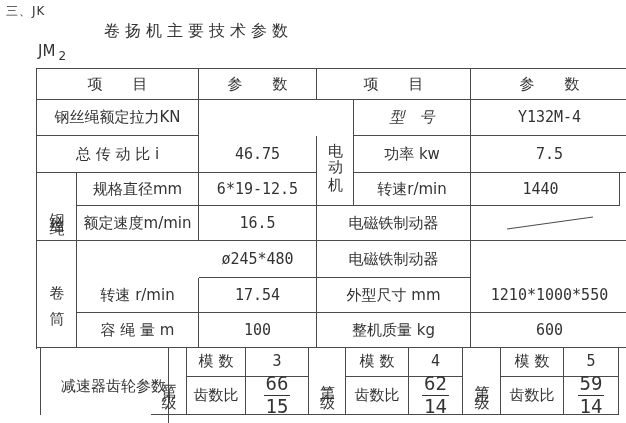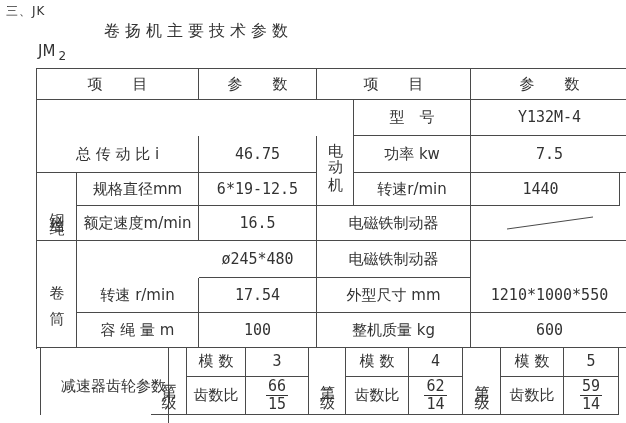--- a/index.html
+++ b/index.html
@@ -30,60 +30,61 @@
     border-right:1px solid var(--line);border-bottom:1px solid var(--line);
     display:flex;align-items:center;justify-content:center;
     white-space:pre;font-size:15px;line-height:1;
   }
   .val{font-family:"DejaVu Sans Mono","DejaVu Sans",sans-serif;font-size:15px;}
   .vert{writing-mode:vertical-rl;text-orientation:upright;}
   .ls-wire{letter-spacing:4px;}
   .ls-drum{letter-spacing:26px;padding-top:10px;}
   .ls-motor{letter-spacing:17px;padding-top:8px;}
   .ls-stage{letter-spacing:5px;}
-  .frac{display:inline-flex;flex-direction:column;align-items:center;font-family:"DejaVu Sans Mono","DejaVu Sans",sans-serif;font-size:15px;line-height:1.15;}
+  .frac{display:inline-flex;flex-direction:column;align-items:center;font-family:"DejaVu Sans Mono","DejaVu Sans",sans-serif;font-size:19px;line-height:1.15;}
   .frac .num{border-bottom:1px solid var(--ink);padding:0 2px;}
   .frac .den{padding:0 2px;}
   sub.inline-sub{font-size:11px;line-height:1;}
 </style>
 </head>
 <body>
 
 <div id="stage">
 
   <div class="txt heading">三、JK</div>
   <div class="txt title">卷扬机主要技术参数</div>
   <div class="txt model"><span>JM</span><sub>2</sub></div>
 
   <div id="main-table" class="tbl">
 
     <div class="cell" style="left:0;top:0;width:162px;height:31px;">项　　目</div>
     <div class="cell" style="left:162px;top:0;width:118px;height:31px;">参　　数</div>
     <div class="cell" style="left:280px;top:0;width:154px;height:31px;">项　　目</div>
     <div class="cell" style="left:434px;top:0;width:158px;height:31px;">参　　数</div>
 
+    <div class="cell" style="left:0;top:31px;width:162px;height:36px;">钢丝绳额定拉力KN</div>
 
     <div class="cell" style="left:0;top:67px;width:162px;height:37px;">总 传 动 比 i</div>
     <div class="cell val" style="left:162px;top:67px;width:118px;height:37px;">46.75</div>
 
     <div class="cell vert ls-wire" style="left:0;top:104px;width:40px;height:68px;">钢丝绳</div>
     <div class="cell" style="left:40px;top:104px;width:122px;height:33px;">规格直径mm</div>
     <div class="cell val" style="left:162px;top:104px;width:118px;height:33px;">6*19-12.5</div>
     <div class="cell" style="left:40px;top:137px;width:122px;height:35px;">额定速度m/min</div>
     <div class="cell val" style="left:162px;top:137px;width:118px;height:35px;">16.5</div>
 
     <div class="cell vert ls-drum" style="left:0;top:172px;width:40px;height:107px;">卷筒</div>
     <div class="cell val" style="left:162px;top:172px;width:118px;height:37px;">ø245*480</div>
     <div class="cell" style="left:40px;top:209px;width:122px;height:35px;">转速 r/min</div>
     <div class="cell val" style="left:162px;top:209px;width:118px;height:35px;">17.54</div>
     <div class="cell" style="left:40px;top:244px;width:122px;height:35px;">容 绳 量 m</div>
     <div class="cell val" style="left:162px;top:244px;width:118px;height:35px;">100</div>
 
     <div class="cell vert ls-motor" style="left:280px;top:31px;width:37px;height:106px;">电动机</div>
-    <div class="cell" style="left:317px;top:31px;width:117px;height:36px;">型　号</div>
+    <div class="cell" style="left:317px;top:31px;width:117px;height:36px;font-style:italic;">型　号</div>
     <div class="cell val" style="left:434px;top:31px;width:158px;height:36px;">Y132M-4</div>
     <div class="cell" style="left:317px;top:67px;width:117px;height:37px;">功率 kw</div>
     <div class="cell val" style="left:434px;top:67px;width:158px;height:37px;">7.5</div>
     <div class="cell" style="left:317px;top:104px;width:117px;height:33px;">转速r/min</div>
     <div class="cell val" style="left:425px;top:104px;width:158px;height:33px;">1440</div>
 
     <div class="cell" style="left:280px;top:137px;width:154px;height:35px;">电磁铁制动器</div>
     <div class="cell" style="left:434px;top:137px;width:158px;height:35px;">
       <svg width="90" height="18" viewBox="0 0 90 18">
           <line x1="2" y1="15" x2="88" y2="3" stroke="#4a4a4a" stroke-width="1"></line>

